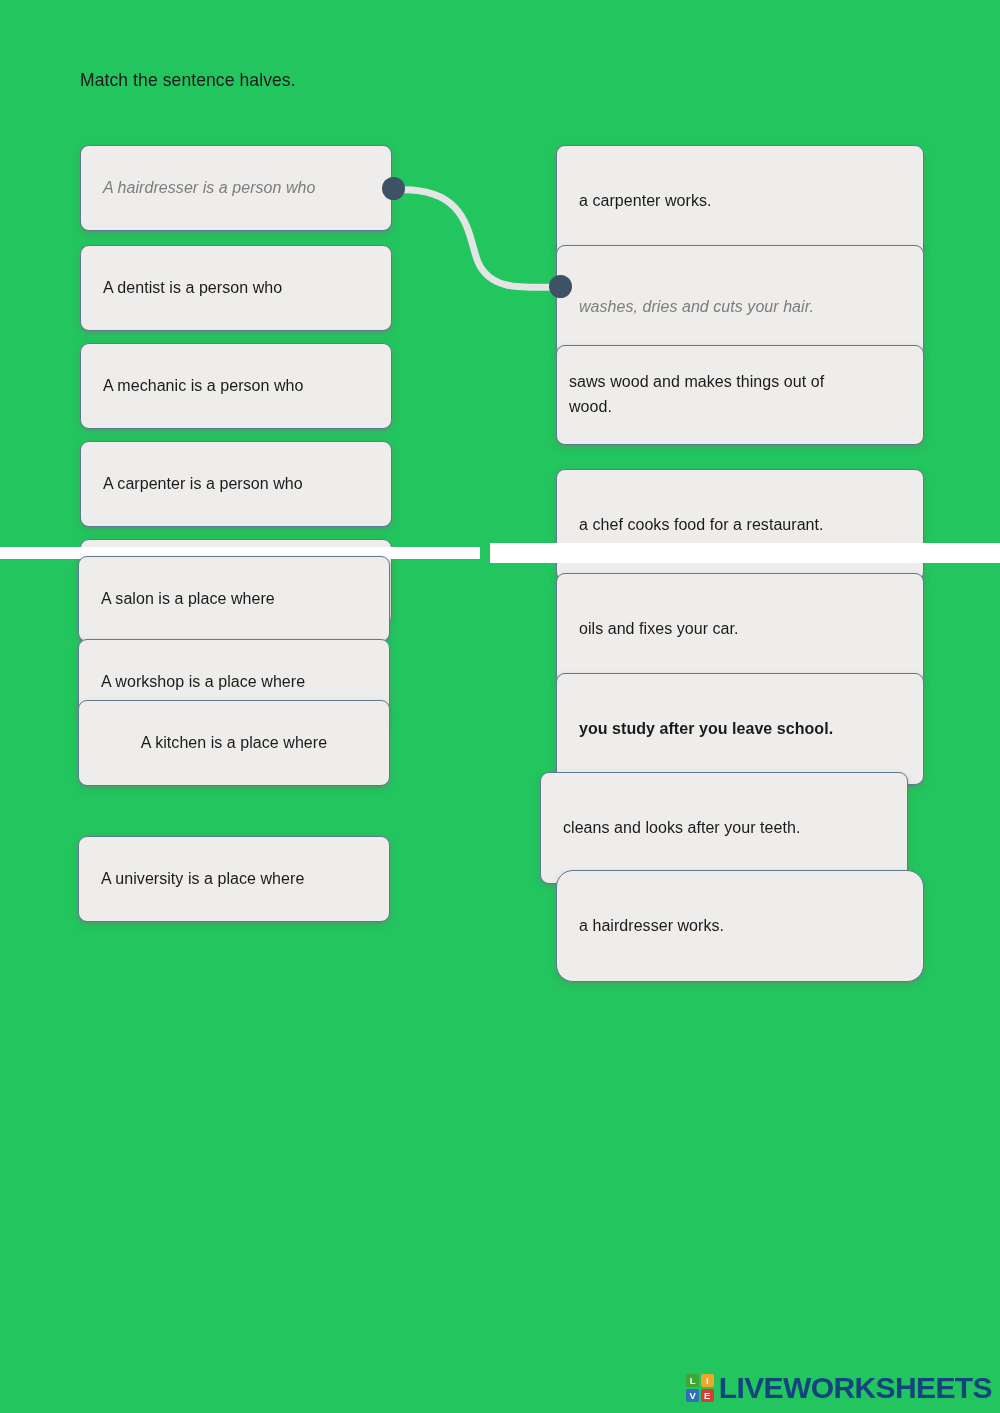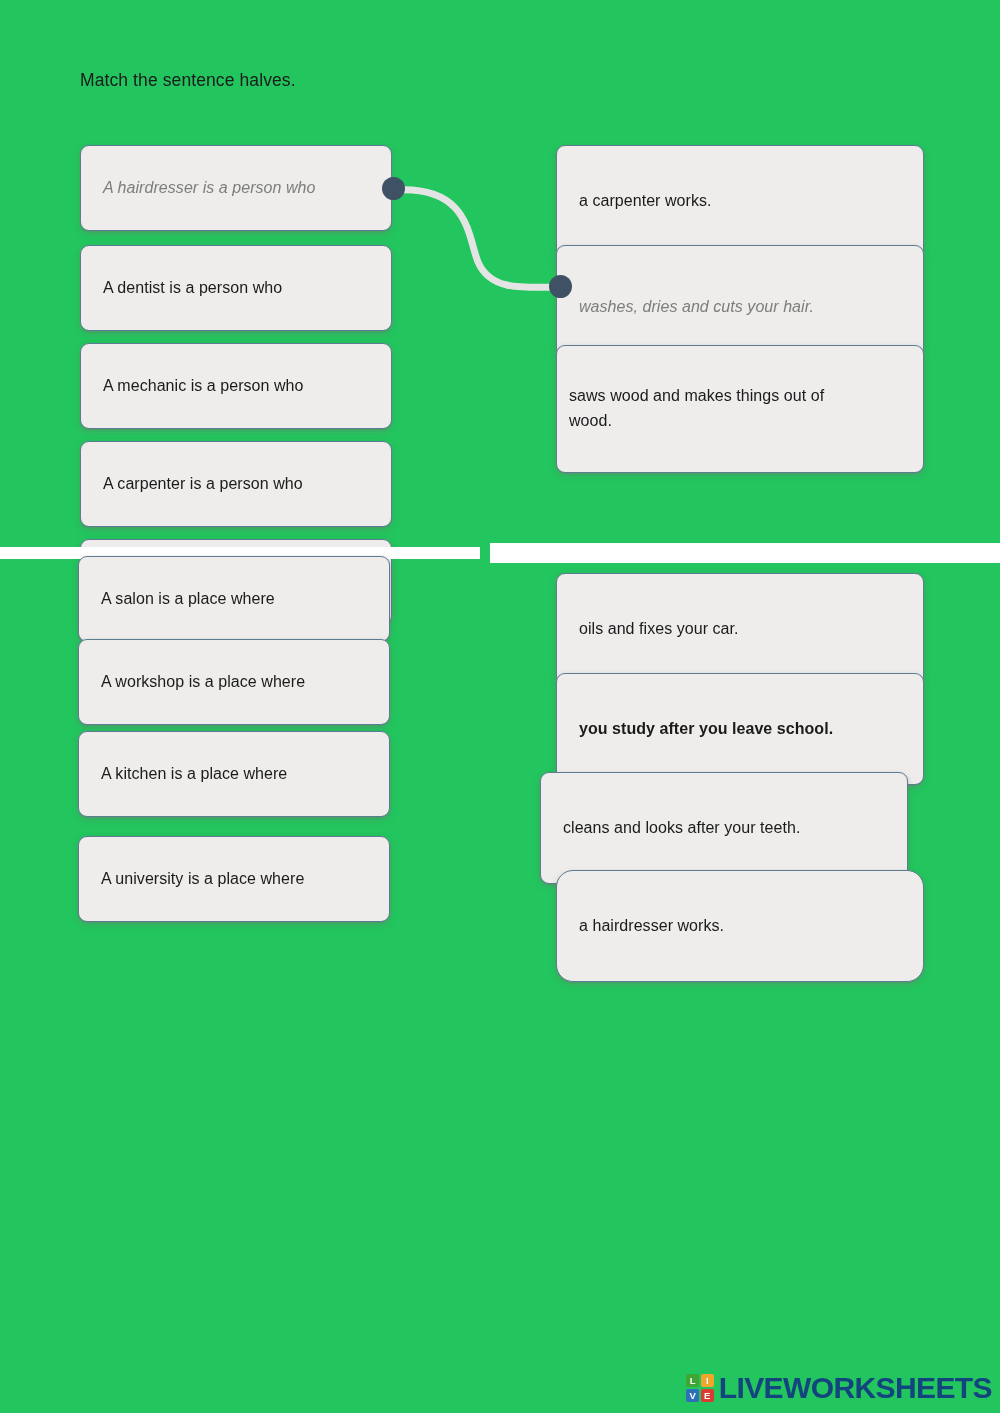--- a/index.html
+++ b/index.html
@@ -65,21 +65,21 @@
     letter-spacing: 0.05px;
   }
   .card .txt {
     display: block;
     width: 100%;
   }
 
   
   .left-card  { width: 312px; height: 86px; }
   .right-card { width: 368px; height: 112px; }
-  .right-card.tall { height: 128px; padding-left: 12px; }
+  .right-card.tall { height: 100px; padding-left: 12px; }
 
   
   .dot {
     position: absolute;
     width: 23px;
     height: 23px;
     border-radius: 50%;
     background: #3e5165;
     z-index: 12;
   }
@@ -167,20 +167,23 @@
     </div>
 
     <div class="card right-card" style="left:556px; top:245px;">
       <span class="txt" style="font-style:italic; color:#7d7d7d;margin-top:13px;">washes, dries and cuts your hair.</span>
     </div>
 
     <div class="card right-card tall" style="left:556px; top:345px; align-items:center;">
       <span class="txt" style="max-width:280px;">saws wood and makes things out of wood.</span>
     </div>
 
+    <div class="card right-card" style="left:556px; top:469px;">
+      <span class="txt">a chef cooks food for a restaurant.</span>
+    </div>
   </div>
 
   <svg id="linker" viewBox="0 0 1000 1413" xmlns="http://www.w3.org/2000/svg">
     <path d="M 396 190 C 470 186 468 238 478 262 C 490 290 520 288 560 287" fill="none" stroke="#e4e4e4" stroke-width="7" stroke-linecap="round"></path>
   </svg>
 
   <div class="dot" style="left:382px; top:177px;"></div>
   <div class="dot" style="left:549px; top:275px;"></div>
 
   <div class="cover" style="left:0; top:547px; width:480px; height:12px;"></div>
@@ -189,21 +192,21 @@
   <div class="group" style="left:0; top:0; width:1000px; height:1000px; z-index:6;">
 
     <div class="card left-card" style="left:78px; top:556px;">
       <span class="txt">A salon is a place where</span>
     </div>
 
     <div class="card left-card" style="left:78px; top:639px;">
       <span class="txt">A workshop is a place where</span>
     </div>
 
-    <div class="card left-card" style="left:78px; top:731px;">
+    <div class="card left-card" style="left:78px; top:700px;text-align:center;">
       <span class="txt">A kitchen is a place where</span>
     </div>
 
     <div class="card left-card" style="left:78px; top:836px;">
       <span class="txt">A university is a place where</span>
     </div>
 
     <div class="card right-card" style="left:556px; top:573px;">
       <span class="txt">oils and fixes your car.</span>
     </div>

